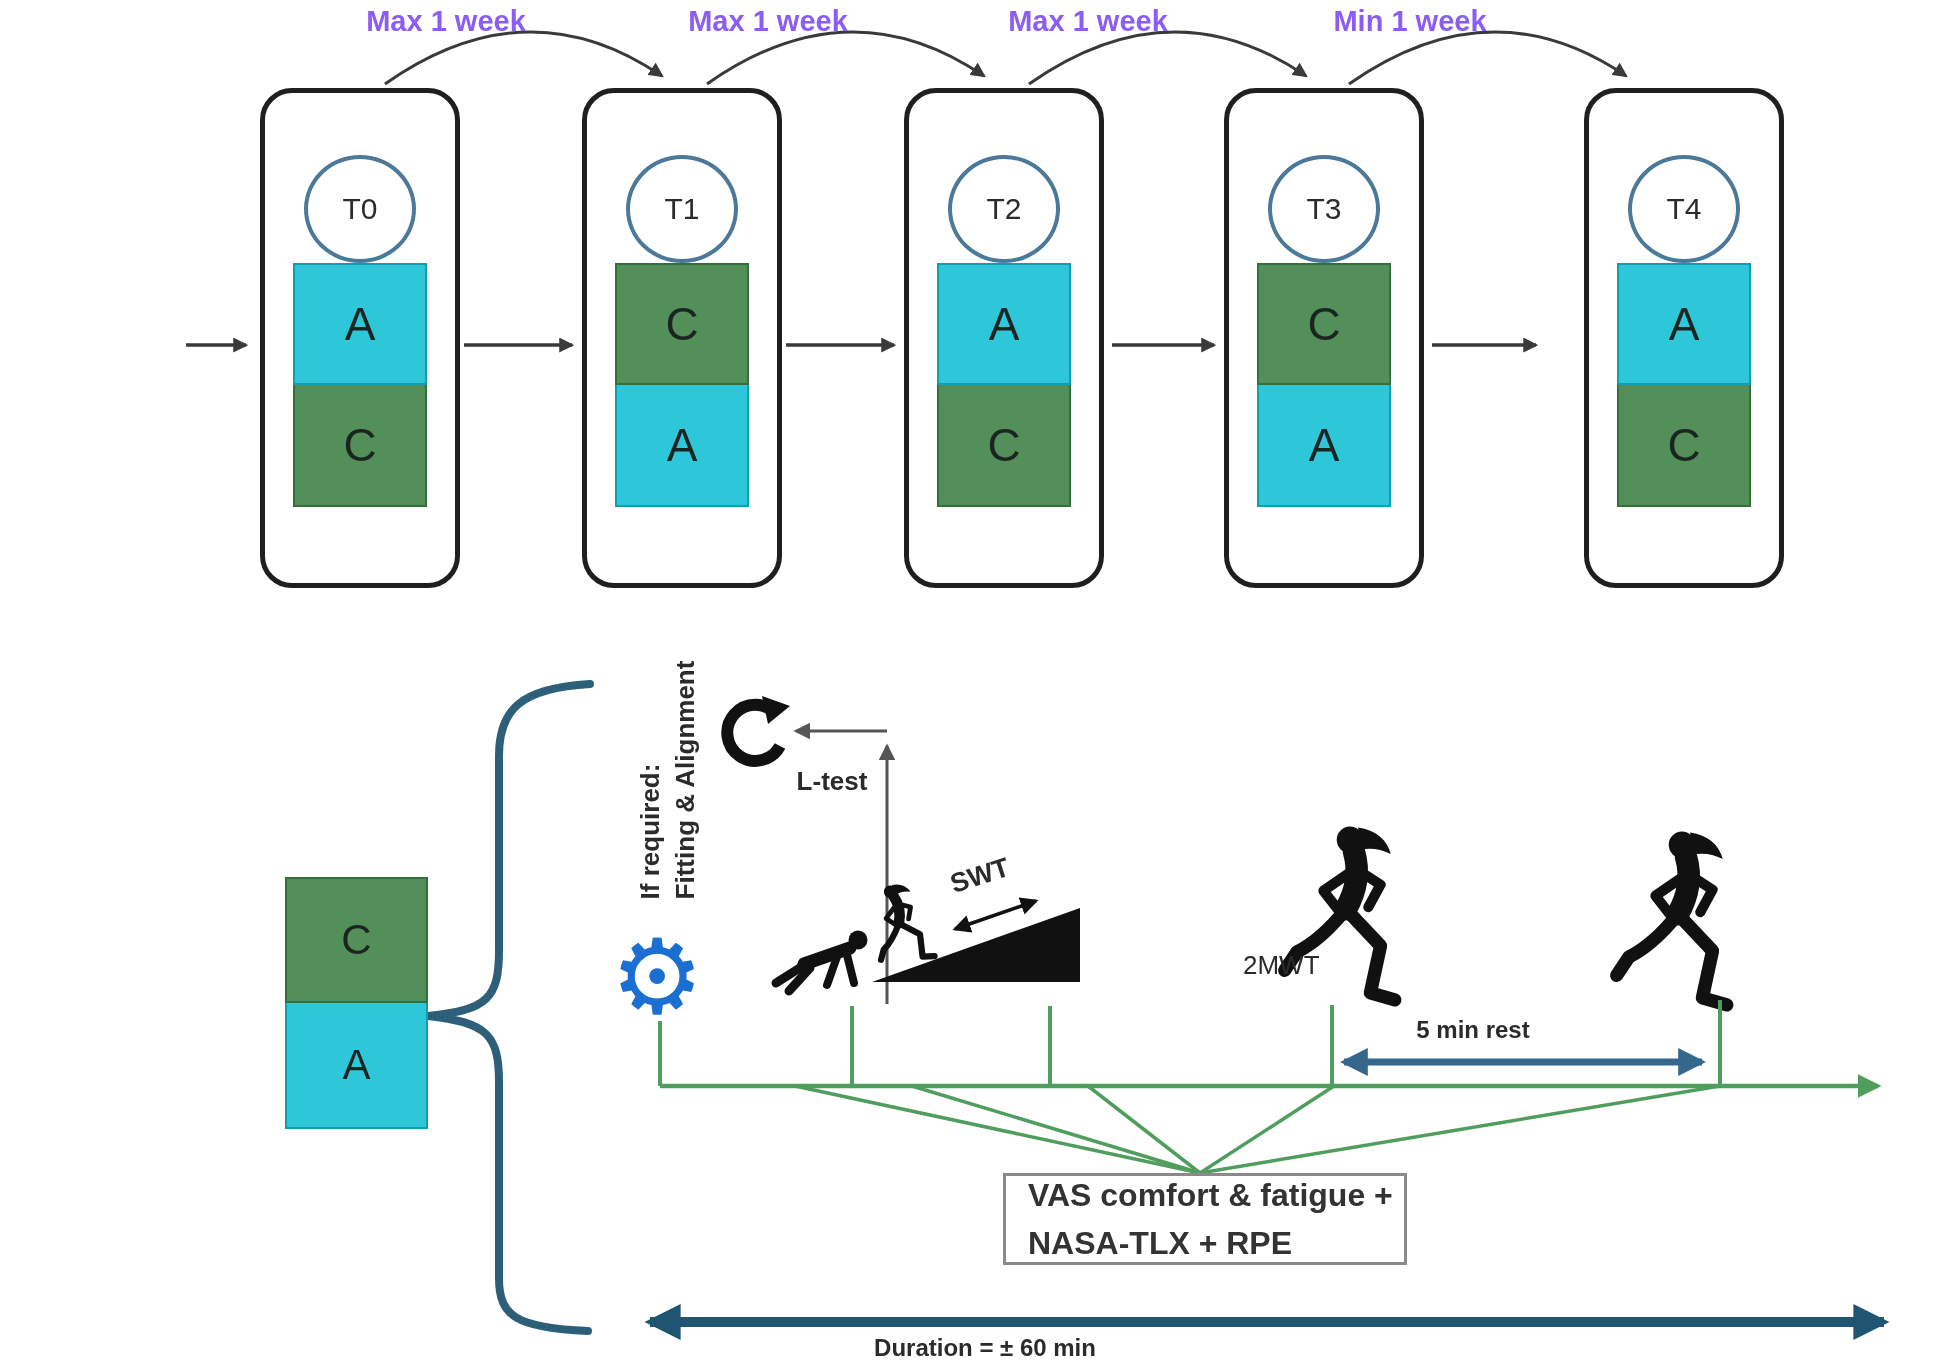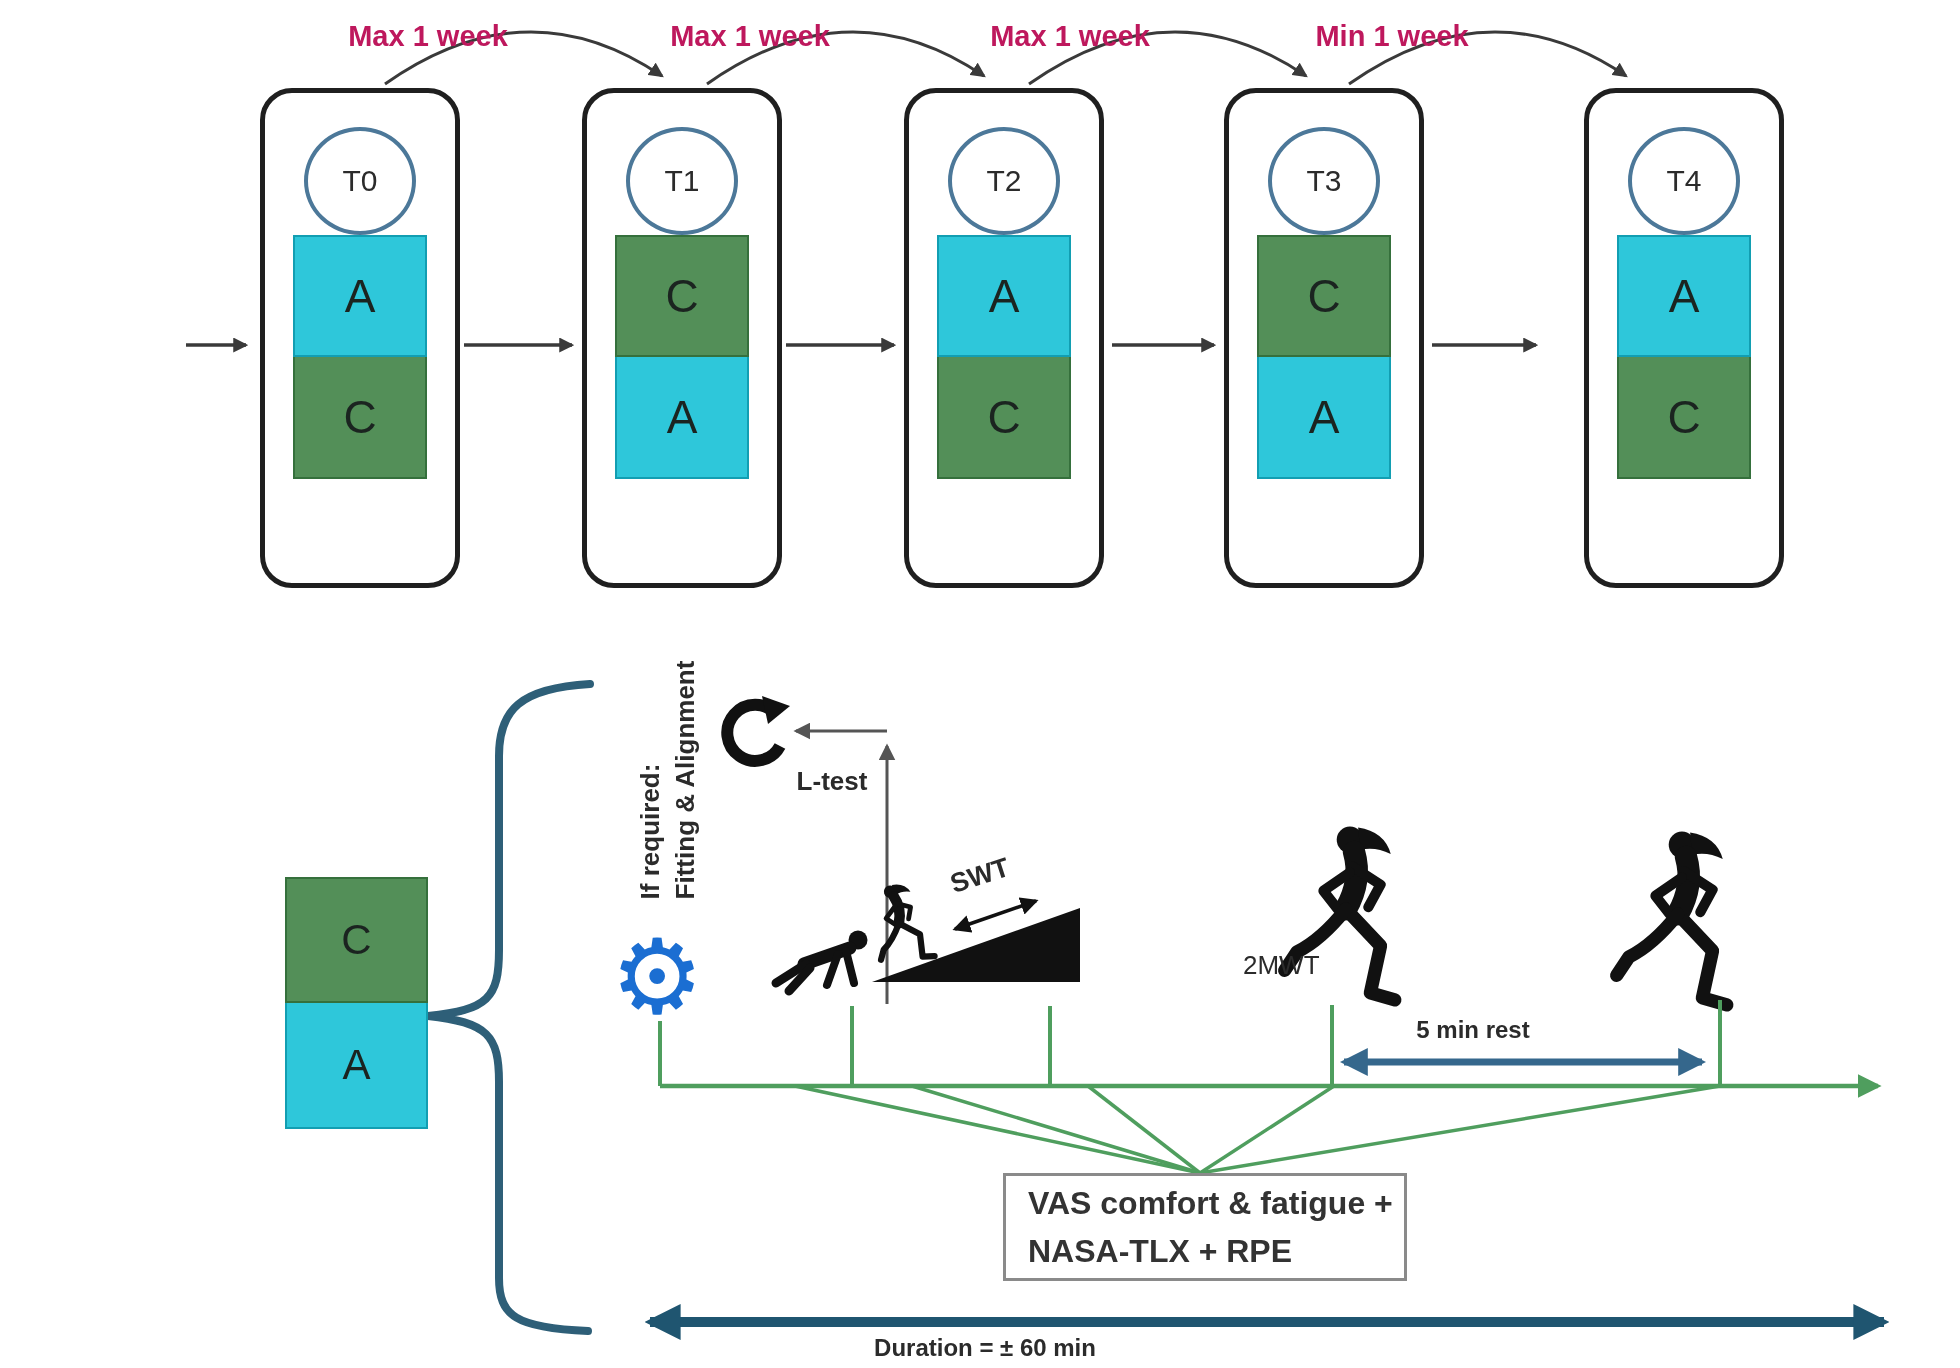--- a/index.html
+++ b/index.html
@@ -18,40 +18,40 @@
     background:var(--pp-green);border:3px solid var(--pp-green-border);
     display:flex;align-items:center;justify-content:center;
     font-size:46px;font-weight:700;color:#10312a;letter-spacing:1px;
   }
 
   
   .tp-box{
     width:200px;height:500px;top:88px;background:#fff;
     border:5px solid var(--box-border);border-radius:32px;
     display:flex;flex-direction:column;align-items:center;box-sizing:border-box;
-    padding-top:34px;
+    padding-top:62px;
   }
   .tp-ellipse{
     width:112px;height:108px;border:4px solid var(--ellipse-border);border-radius:50%;
     display:flex;align-items:center;justify-content:center;
     font-size:30px;font-weight:500;color:#2b2b2b;box-sizing:border-box;background:#fff;
   }
   .tp-box .block{margin-top:0;}
   .tp-box .block:first-of-type{margin-top:40px;}
 
   .block{
     width:134px;height:122px;display:flex;align-items:center;justify-content:center;
     font-size:46px;font-weight:500;color:#1b2420;box-sizing:border-box;
   }
   .block-cyan{background:var(--accent-cyan);border:2px solid var(--accent-cyan-border);}
   .block-green{background:var(--accent-green);border:2px solid var(--accent-green-border);}
   .block + .block{border-top:none;}
 
   .arc-label{
-    transform:translateX(-50%);top:20px;font-size:29px;font-weight:600;color:#be185d;white-space:nowrap;
+    transform:translateX(-50%);top:5px;font-size:29px;font-weight:600;color:#8b5cf6;white-space:nowrap;margin-left:18px;
   }
 
   
   .legend-block .block{width:143px;height:126px;font-size:42px;}
 
   .fit-note{
     left:668px;top:780px;transform:translate(-50%,-50%) rotate(-90deg);
     font-size:26px;font-weight:700;line-height:1.35;white-space:pre-line;text-align:left;
     color:#2b2b2b;width:max-content;
   }
@@ -59,21 +59,21 @@
     left:657px;top:977px;transform:translate(-50%,-50%);
     font-family:"DejaVu Sans", sans-serif;font-size:104px;line-height:1;
     color:var(--gear-blue);
   }
   .ltest-label{left:832px;top:766px;transform:translateX(-50%);font-size:26px;font-weight:600;}
   .swt-label{left:980px;top:876px;transform:translate(-50%,-50%) rotate(-18deg);font-size:27px;font-weight:700;}
   .mwt-label{left:1243px;top:950px;font-size:26px;font-weight:400;}
   .dual-label{left:1498px;top:878px;font-size:26px;font-weight:600;line-height:1.4;white-space:pre-line;}
   .rest-label{left:1473px;top:1016px;transform:translateX(-50%);font-size:24px;font-weight:700;white-space:nowrap;}
   .vas-box{
-    left:1003px;top:1173px;width:404px;height:108px;box-sizing:border-box;
+    left:1003px;top:1173px;width:404px;height:92px;box-sizing:border-box;
     background:#fff;border:3px solid var(--vas-border);
     display:flex;align-items:center;padding-left:22px;
     font-size:32px;font-weight:600;color:#333;line-height:1.5;white-space:pre-line;
   }
   .duration-label{left:985px;top:1334px;transform:translateX(-50%);font-size:24px;font-weight:700;white-space:nowrap;}
 </style>
 </head>
 <body>
 
 <div class="canvas">

